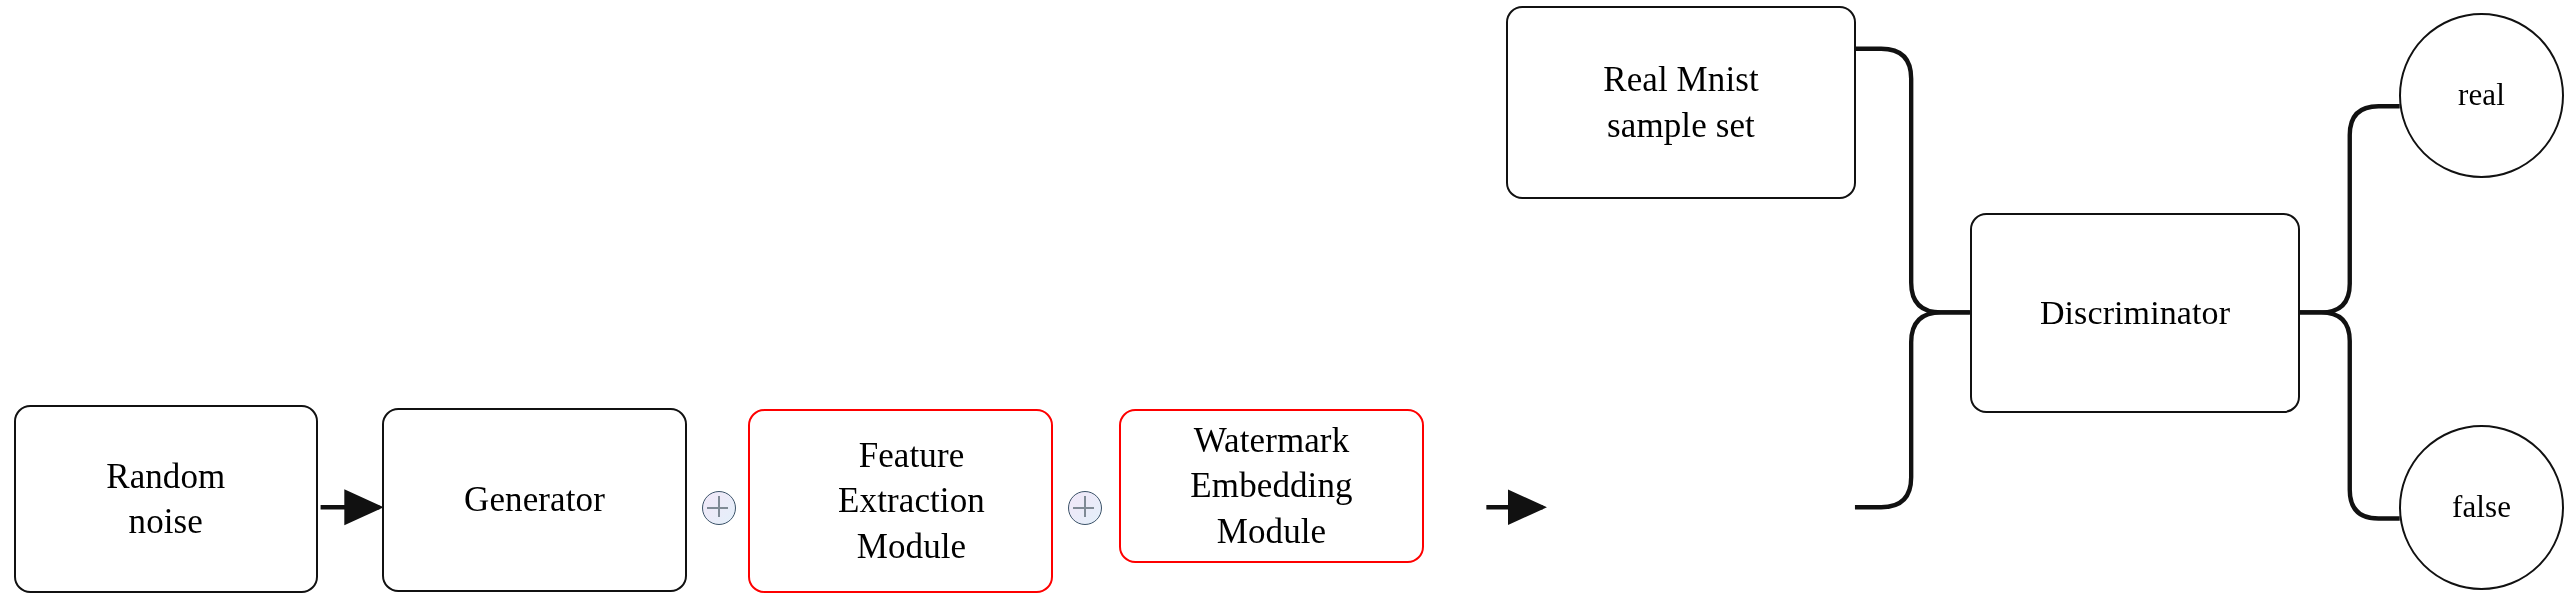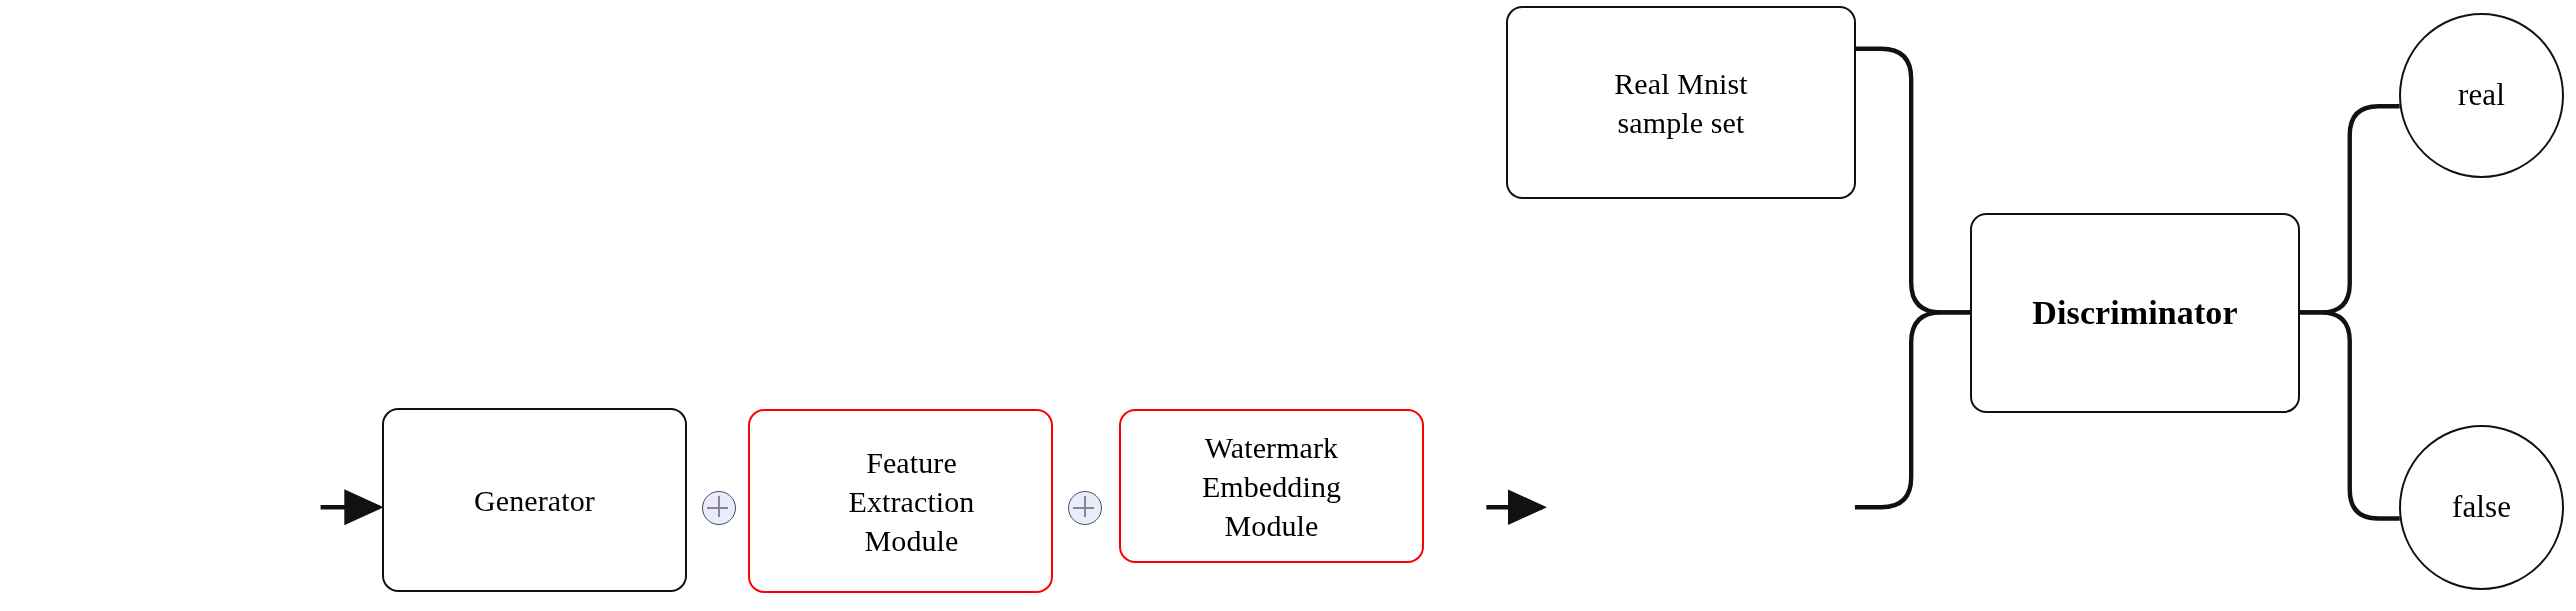--- a/index.html
+++ b/index.html
@@ -43,26 +43,25 @@
   .node-rect.red {
     border-color: #fe0000;
   }
   .node-circle {
     border: 2.5px solid #111111;
     border-radius: 50%;
   }
   .label {
     padding: 0 6.3px;
     white-space: pre-line;
-    font-size: 30px;
+    font-size: 35px;
     letter-spacing: 0.1px;
   }
   .label.big {
     font-size: 34px;
-    font-weight: bold;
   }
   .label.circle-label {
     font-size: 31px;
     text-align: right;
   }
   .plus-node {
     position: absolute;
     width: 34px;
     height: 34px;
     border-radius: 50%;
@@ -110,20 +109,24 @@
 
     <path d="M 2968 78 L 3010 78 Q 3058 78 3058 126 L 3058 452 Q 3058 500 3106 500 L 3152 500" fill="none" stroke="#111111" stroke-width="7"></path>
 
     <path d="M 2968 812 L 3010 812 Q 3058 812 3058 764 L 3058 548 Q 3058 500 3106 500 L 3152 500" fill="none" stroke="#111111" stroke-width="7"></path>
 
     <path d="M 3678 500 L 3714 500 Q 3760 500 3760 454 L 3760 216 Q 3760 170 3806 170 L 3840 170" fill="none" stroke="#111111" stroke-width="7"></path>
 
     <path d="M 3678 500 L 3714 500 Q 3760 500 3760 546 L 3760 784 Q 3760 830 3806 830 L 3840 830" fill="none" stroke="#111111" stroke-width="7"></path>
   </svg>
 
+  <div class="node node-rect" style="left:13.8px; top:405px; width:304px; height:188px;">
+    <span class="label">Random
+noise</span>
+  </div>
 
   <div class="node node-rect" style="left:382px; top:408px; width:305px; height:184px;">
     <span class="label">Generator</span>
   </div>
 
   <div class="plus-node" style="left:702px; top:491px;"></div>
 
   <div class="node node-rect red" style="left:748px; top:409px; width:305px; height:184px;padding-left:22px;">
     <span class="label">Feature
 Extraction

